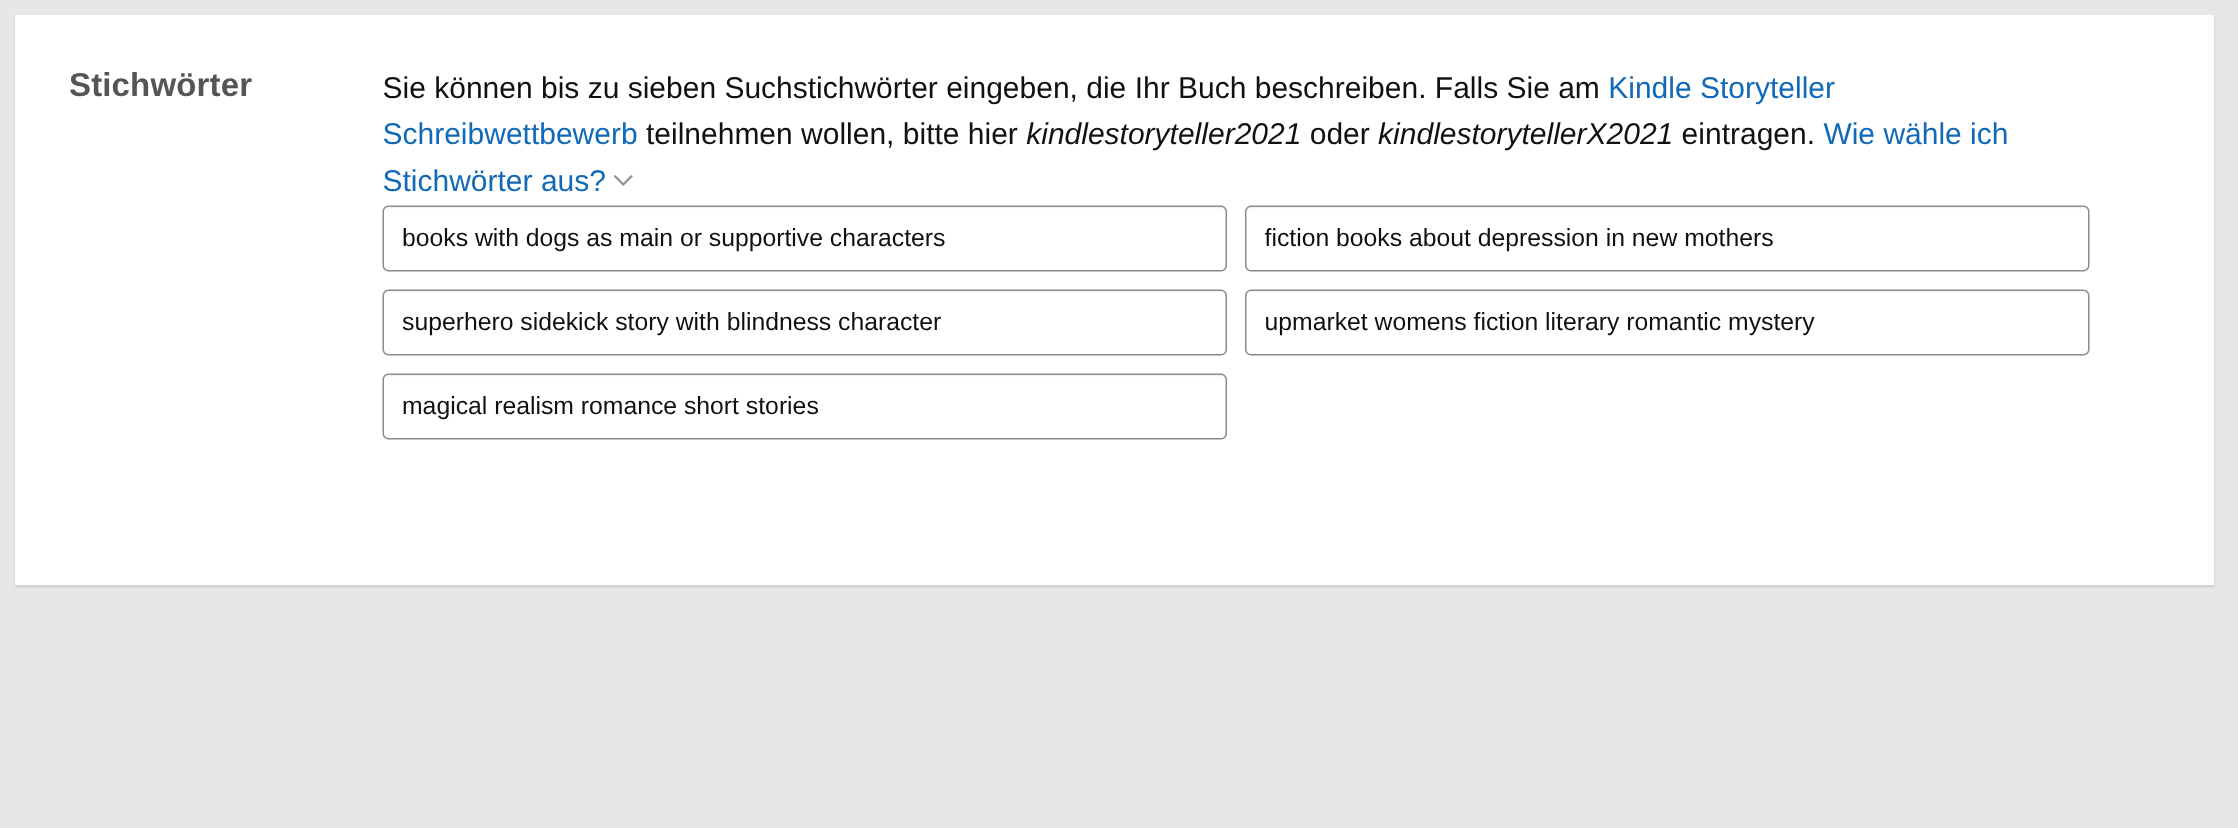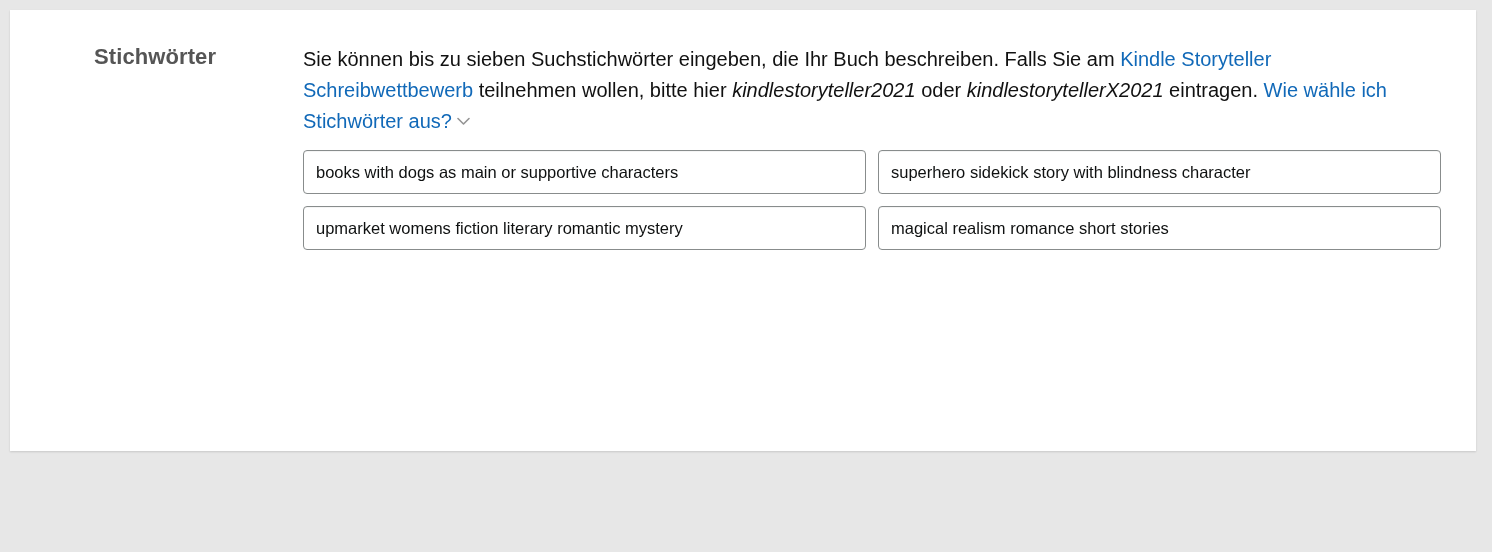--- a/index.html
+++ b/index.html
@@ -13,25 +13,24 @@
     font-family: "Liberation Sans", sans-serif;
     -webkit-font-smoothing: antialiased;
     overflow: hidden;
   }
 
   .card {
     position: absolute;
     left: 10px;
     top: 10px;
     width: 1466px;
-    height: 441px;
+    height: 380px;
     background: #ffffff;
     box-shadow: 0 1px 2px rgba(0,0,0,0.14);
     box-sizing: border-box;
-    padding-left: 48px;
   }
 
   .row {
     display: flex;
     align-items: flex-start;
     padding: 34px 0 0 0;
   }
 
   .label-col {
     width: 245px;
@@ -90,21 +89,20 @@
   .subhead .strong {
     font-weight: bold;
     color: #111111;
   }
   .subhead .optional {
     color: #555555;
     font-weight: normal;
   }
 
   .fields-grid {
-    margin-top: 13px;
     display: grid;
     grid-template-columns: 563px 563px;
     column-gap: 29px;
     row-gap: 44px;
     align-content: start;
     gap: 12px;
   }
 
   .keyword-input {
     display: block;
@@ -141,20 +139,21 @@
 
       <p class="description">
         <span>Sie können bis zu sieben Suchstichwörter eingeben, die Ihr Buch beschreiben. Falls Sie am </span><a class="link" href="#">Kindle Storyteller Schreibwettbewerb</a><span> teilnehmen wollen, bitte hier </span><span class="ital">kindlestoryteller2021</span><span> oder </span><span class="ital">kindlestorytellerX2021</span><span> eintragen. </span><a class="link" href="#">Wie wähle ich Stichwörter aus?</a><span class="chevron-icon"><svg width="13" height="9" viewBox="0 0 13 9" aria-hidden="true">
               <path d="M1 1.5 L6.5 7 L12 1.5" fill="none" stroke="currentColor" stroke-width="1.6" stroke-linecap="round" stroke-linejoin="round"></path>
             </svg></span>
       </p>
 
 
       <div class="fields-grid">
         <input class="keyword-input" type="text" value="books with dogs as main or supportive characters" style="">
+        <input class="keyword-input" type="text" value="fiction books about depression in new mothers" style="">
         <input class="keyword-input" type="text" value="superhero sidekick story with blindness character" style="">
         <input class="keyword-input" type="text" value="upmarket womens fiction literary romantic mystery" style="">
         <input class="keyword-input" type="text" value="magical realism romance short stories" style="">
         <div class="grid-cell-empty"></div>
       </div>
 
     </div>
   </div>
 </div>
 

